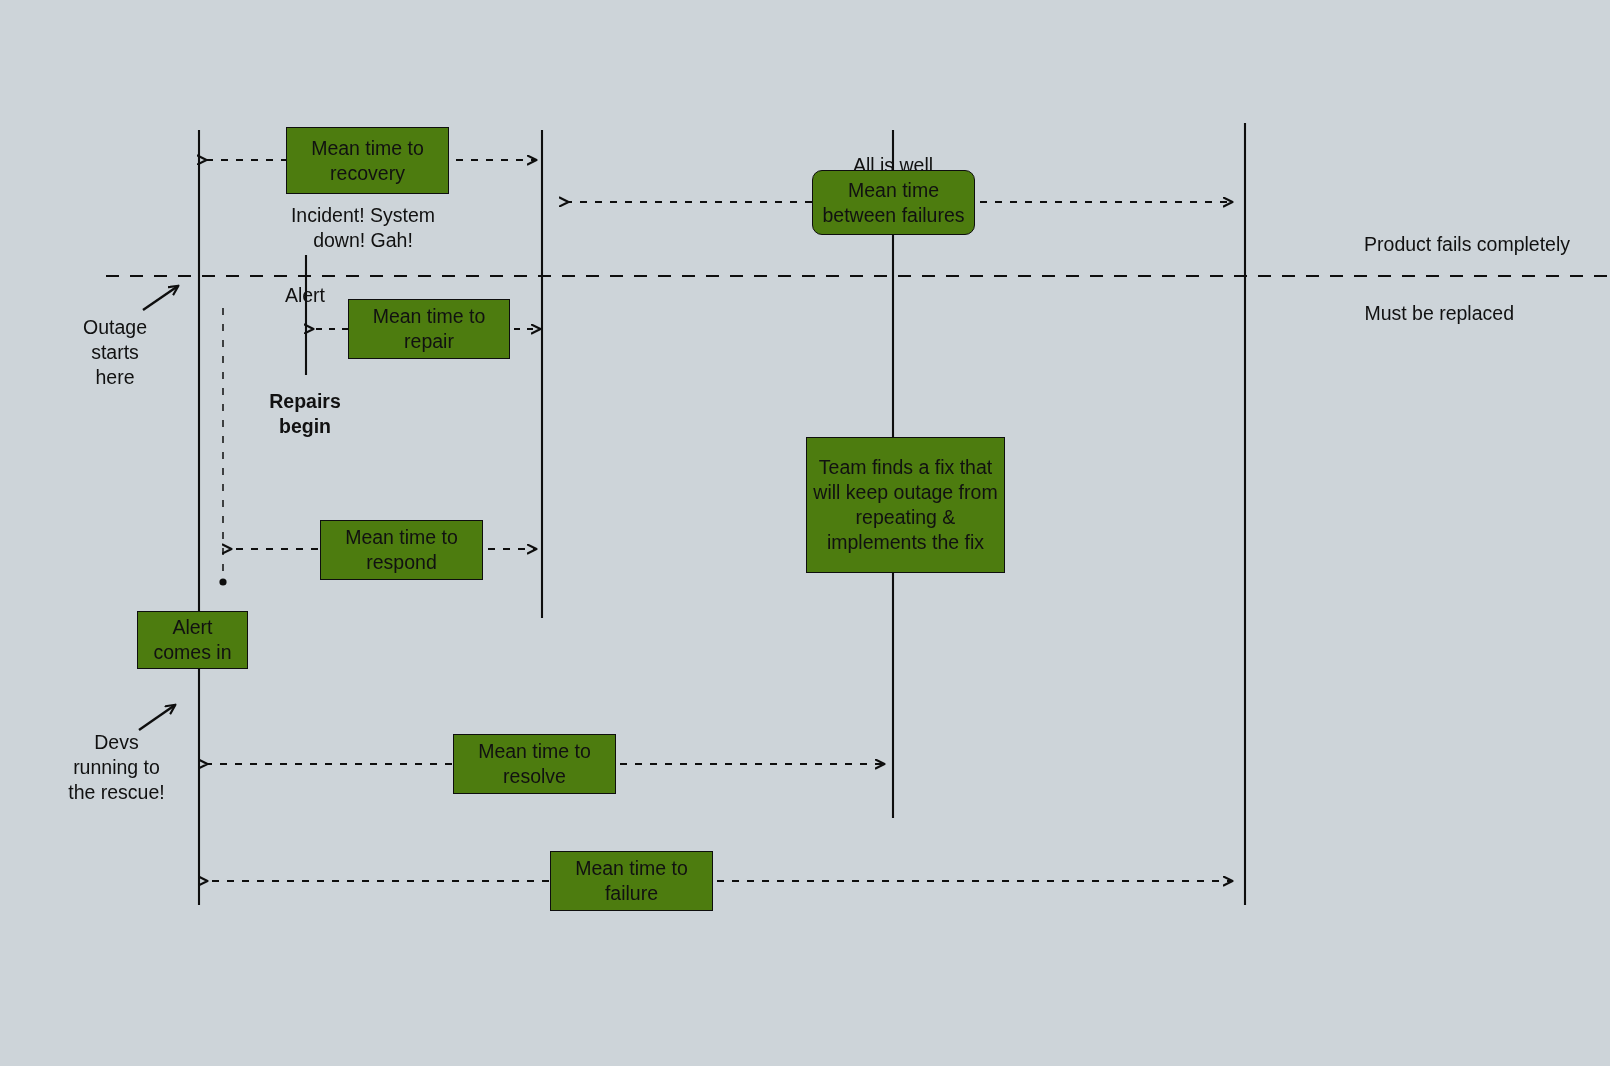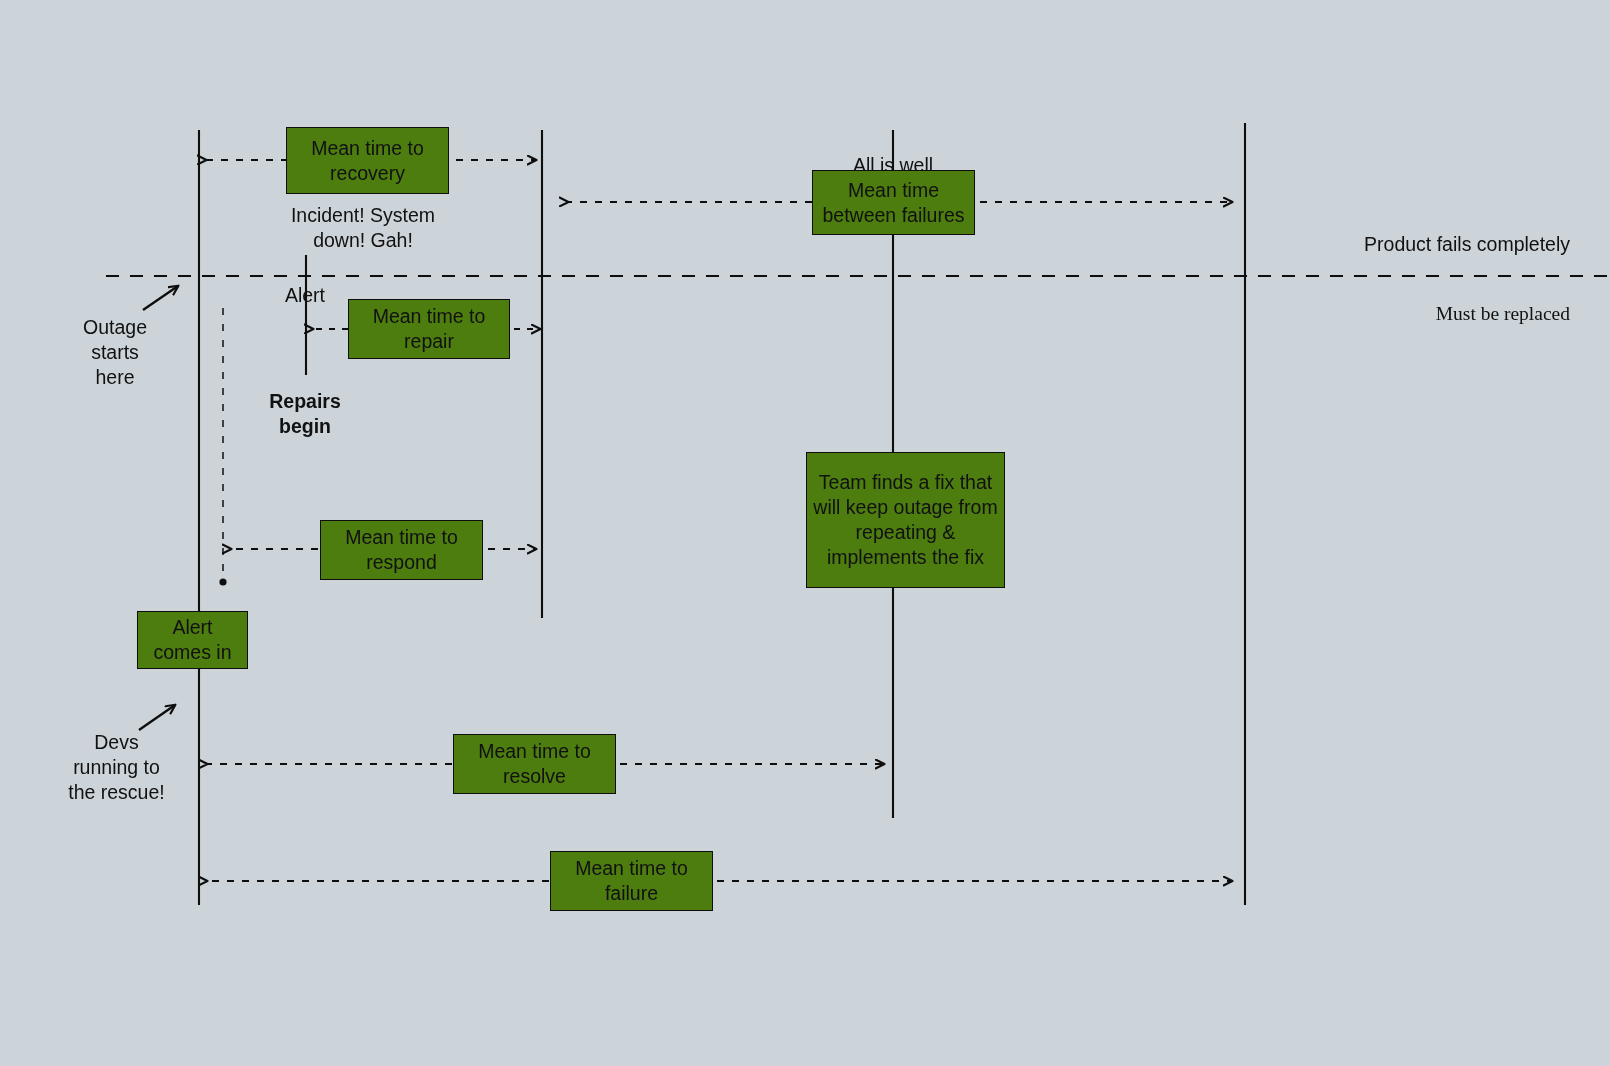--- a/index.html
+++ b/index.html
@@ -95,51 +95,51 @@
     <line x1="549" y1="881" x2="207" y2="881" stroke="#0e0e0e" stroke-width="2.1" stroke-dasharray="7 8" marker-end="url(#arrow-l)"></line>
     <line x1="717" y1="881" x2="1232" y2="881" stroke="#0e0e0e" stroke-width="2.1" stroke-dasharray="7 8" marker-end="url(#arrow-r)"></line>
 
     <line x1="143" y1="310" x2="178" y2="286" stroke="#0e0e0e" stroke-width="2.4" marker-end="url(#arrow-r)"></line>
     <line x1="139" y1="730" x2="175" y2="705" stroke="#0e0e0e" stroke-width="2.4" marker-end="url(#arrow-r)"></line>
   </svg>
 
   <div class="box" style="left:286px; top:127px; width:163px; height:67px;">Mean time to
 recovery</div>
 
-  <div class="box" style="left:812px; top:170px; width:163px; height:65px;">Mean time
+  <div class="box" style="left:812px; top:170px; width:163px; height:65px;border-radius:10px;">Mean time
 between failures</div>
 
   <div class="box" style="left:348px; top:299px; width:162px; height:60px;">Mean time to
 repair</div>
 
   <div class="box" style="left:320px; top:520px; width:163px; height:60px;">Mean time to
 respond</div>
 
-  <div class="box" style="left:806px; top:437px; width:199px; height:136px;margin-top:15px;">Team finds a fix that
+  <div class="box" style="left:806px; top:437px; width:199px; height:136px;">Team finds a fix that
 will keep outage from
 repeating &amp;
 implements the fix</div>
 
   <div class="box" style="left:137px; top:611px; width:111px; height:58px;">Alert
 comes in</div>
 
   <div class="box" style="left:453px; top:734px; width:163px; height:60px;">Mean time to
 resolve</div>
 
   <div class="box" style="left:550px; top:851px; width:163px; height:60px;">Mean time to
 failure</div>
 
   <div class="plain-label" style="left:793px; top:125px; width:200px;margin-top:28px;">All is well</div>
 
   <div class="plain-label" style="left:263px; top:203px; width:200px;">Incident! System
 down! Gah!</div>
 
   <div class="plain-label left-align" style="left:1270px; top:232px; width:300px;">Product fails completely</div>
 
-  <div class="plain-label left-align" style="left:1270px; top:301px; width:300px;font-family:Liberation Serif, serif;">Must be replaced</div>
+  <div class="plain-label left-align" style="left:1214px; top:301px; width:300px;">Must be replaced</div>
 
   <div class="plain-label left-align" style="left:205px; top:283px; width:120px;">Alert</div>
 
   <div class="plain-label" style="left:45px; top:315px; width:140px;">Outage
 starts
 here</div>
 
   <div class="plain-label" style="left:235px; top:389px; width:140px;font-weight:bold;">Repairs
 begin</div>
 

